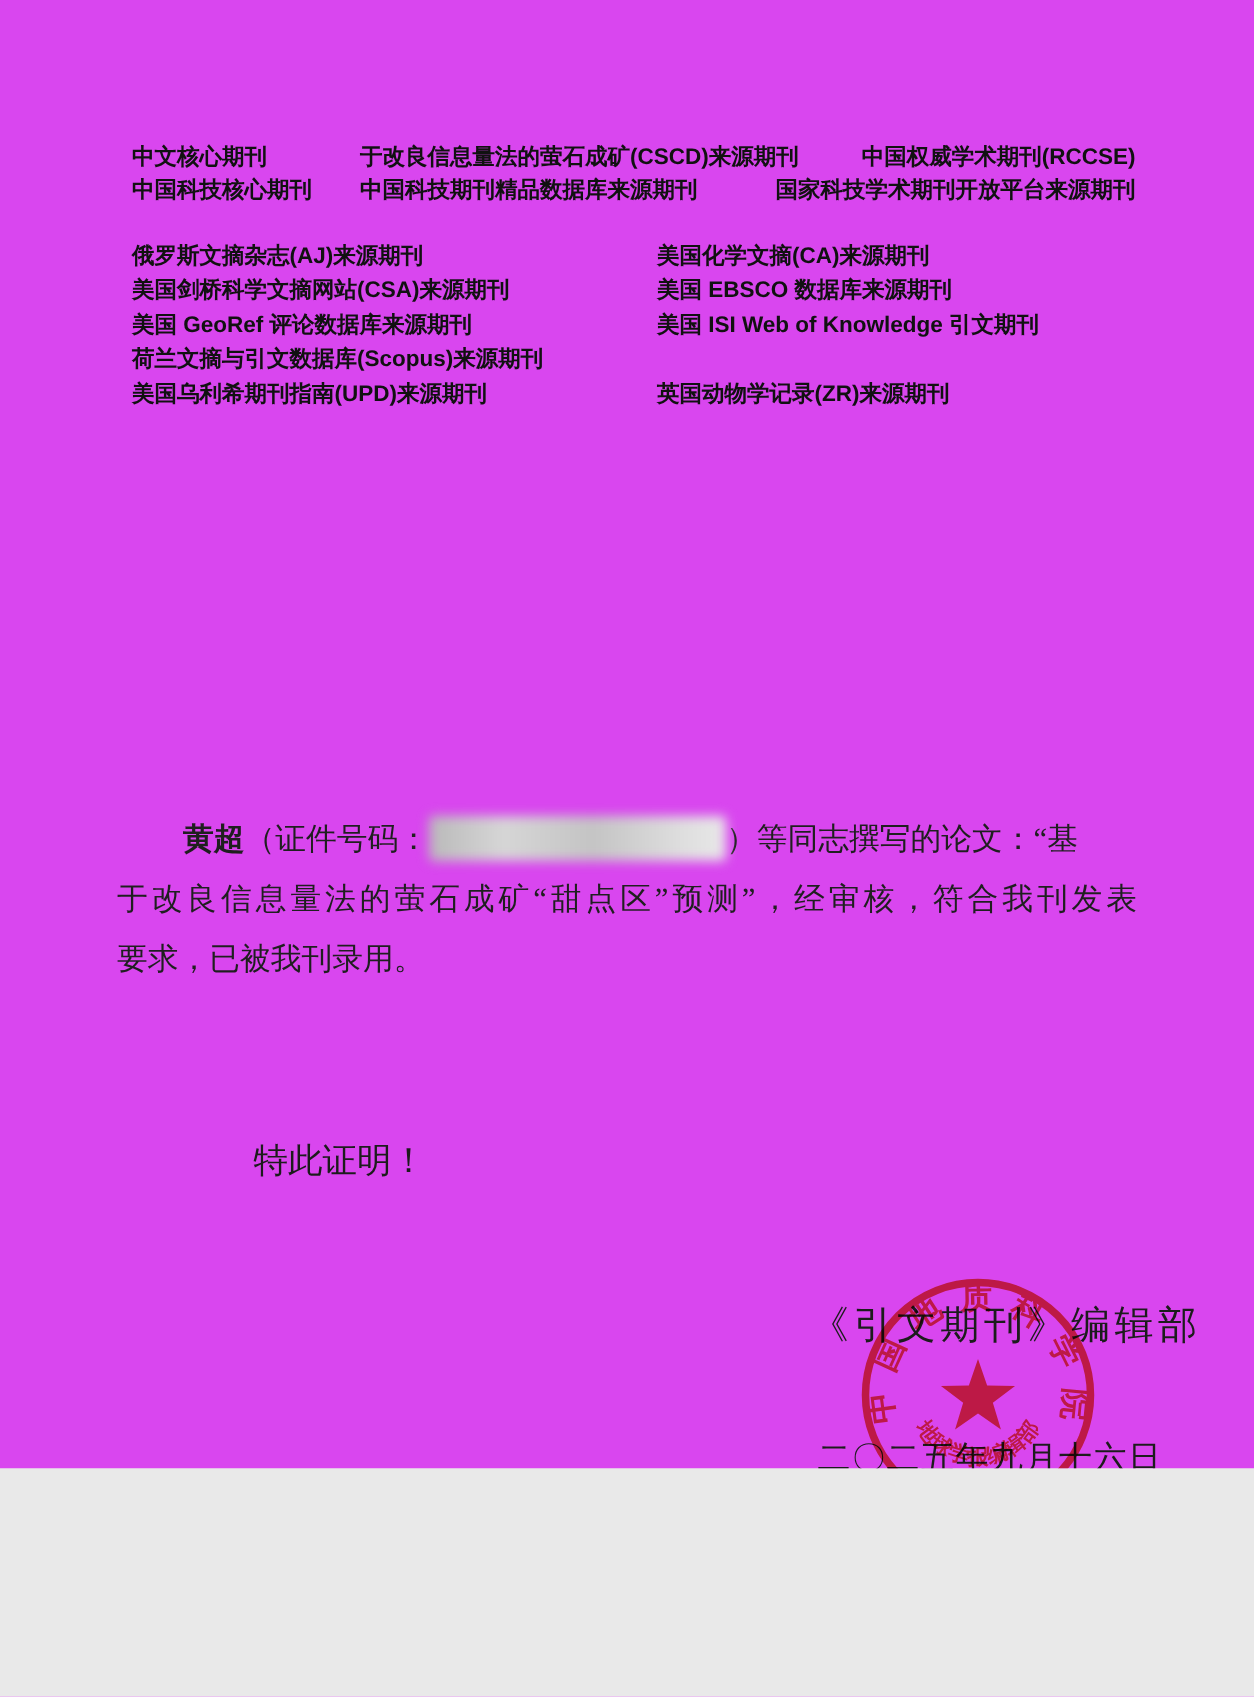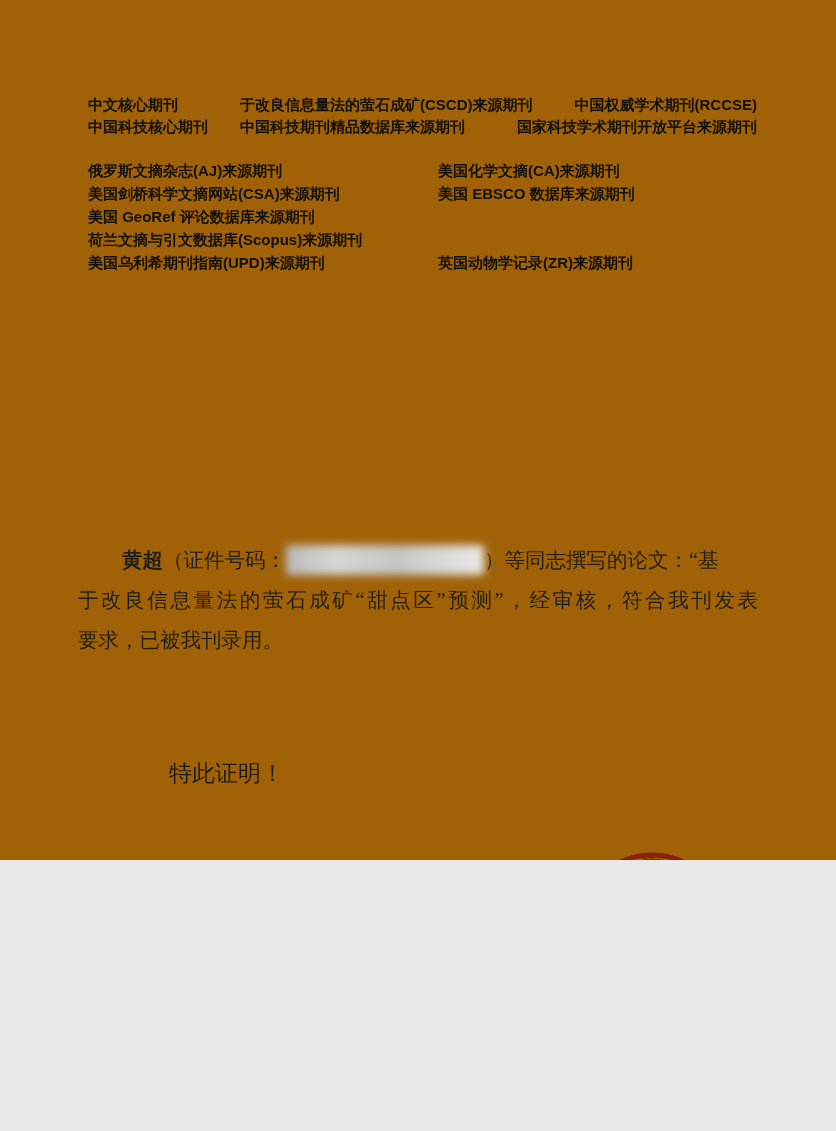--- a/index.html
+++ b/index.html
@@ -1,20 +1,20 @@
 <!DOCTYPE html>
 <html><head>
 <meta charset="utf-8">
 <style>
   html,body{margin:0;padding:0;background:#e9e9e9;}
   .page{
     position:relative;
-    width:836px;height:860px;
+    width:836px;height:979px;
     margin:0 auto;
-    background:#a16207;
+    background:#d946ef;
     overflow:hidden;
     font-family:"Liberation Serif","DejaVu Serif",serif;
     color:#1c1c1c;
   }
   
   .block1{
     position:absolute;left:88px;top:94px;width:669px;
     font-family:"Liberation Sans","DejaVu Sans",sans-serif;
     font-weight:bold;font-size:15px;color:#111;
   }
@@ -84,20 +84,21 @@
     <div class="b2row">
       <span class="b2l">俄罗斯文摘杂志(AJ)来源期刊</span>
       <span class="b2r">美国化学文摘(CA)来源期刊</span>
     </div>
     <div class="b2row">
       <span class="b2l">美国剑桥科学文摘网站(CSA)来源期刊</span>
       <span class="b2r">美国 EBSCO 数据库来源期刊</span>
     </div>
     <div class="b2row">
       <span class="b2l">美国 GeoRef 评论数据库来源期刊</span>
+      <span class="b2r">美国 ISI Web of Knowledge 引文期刊</span>
     </div>
     <div class="b2row">
       <span class="b2r">荷兰文摘与引文数据库(Scopus)来源期刊</span>
     </div>
     <div class="b2row">
       <span class="b2l">美国乌利希期刊指南(UPD)来源期刊</span>
       <span class="b2r">英国动物学记录(ZR)来源期刊</span>
     </div>
   </div>
 

